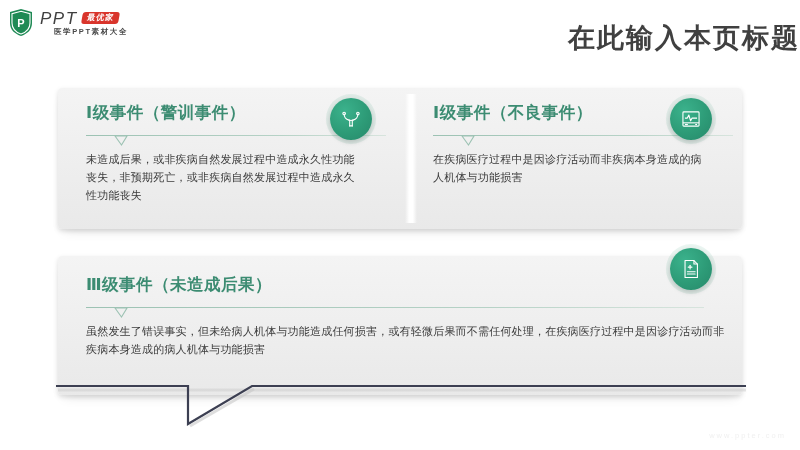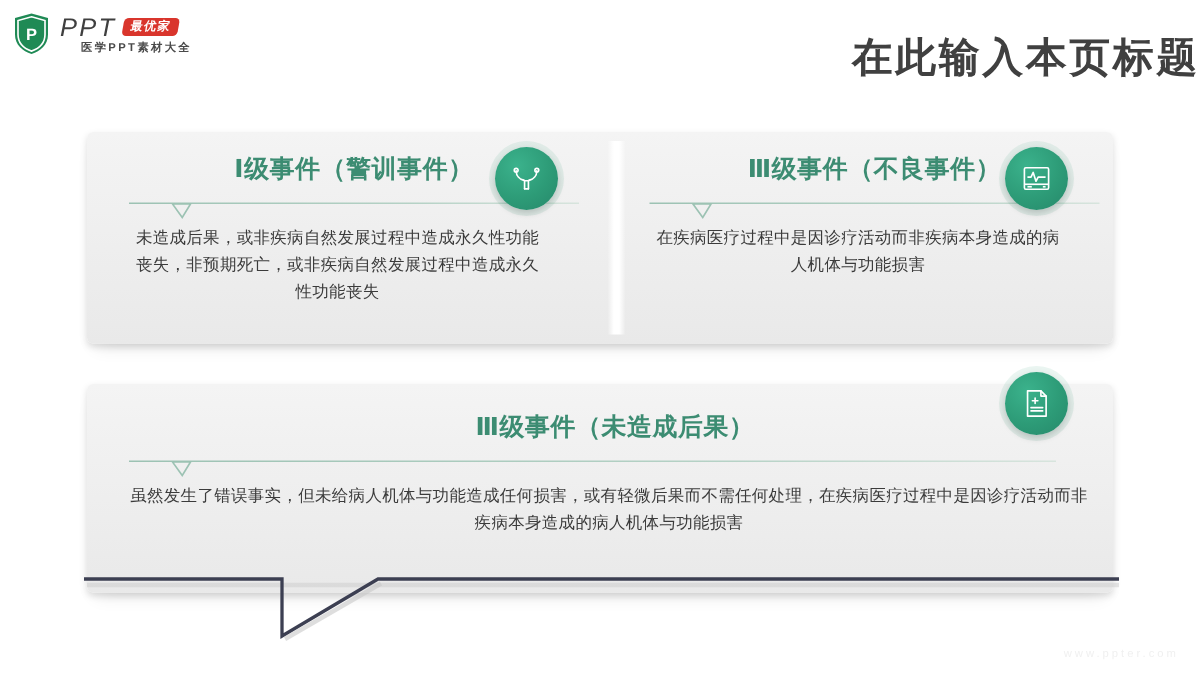--- a/index.html
+++ b/index.html
@@ -48,21 +48,21 @@
   #panel-top    { left:58px;  top:88px;  width:684px; height:141px; }
   #panel-bottom { left:58px;  top:256px; width:684px; height:139px; }
 
   
   .split {
     position:absolute; top:6px; bottom:6px; left:347px; width:12px;
     background:linear-gradient(90deg,rgba(255,255,255,0) 0%,#ffffff 35%,#ffffff 65%,rgba(255,255,255,0) 100%);
   }
 
   
-  .card { position:absolute;text-align:center; }
+  .card { position:absolute; }
   #card1 { left:28px;  top:14px;  width:300px; }
   #card2 { left:375px; top:14px;  width:300px; }
   #card3 { left:28px;  top:18px;  width:648px; }
 
   .card-head {
     font-size:16.5px; font-weight:bold; color:#3c8c72;
     letter-spacing:0.5px; white-space:nowrap;
   }
   .divider { position:relative; height:14px; margin-top:7px; }
   .divider .line {
@@ -134,21 +134,21 @@
         <div class="notch">
           <svg width="26" height="12" viewBox="0 0 26 12">
             <path d="M1 1 L13 1 L7.5 10 Z" fill="none" stroke="#9cc2b3" stroke-width="1.1"></path>
           </svg>
         </div>
       </div>
       <div class="card-body">未造成后果，或非疾病自然发展过程中造成永久性功能丧失，非预期死亡，或非疾病自然发展过程中造成永久性功能丧失</div>
     </div>
 
     <div class="card" id="card2">
-      <div class="card-head">Ⅲ级事件（不良事件）</div>
+      <div class="card-head">Ⅰ级事件（不良事件）</div>
       <div class="divider">
         <div class="line"></div>
         <div class="notch">
           <svg width="26" height="12" viewBox="0 0 26 12">
             <path d="M1 1 L13 1 L7.5 10 Z" fill="none" stroke="#9cc2b3" stroke-width="1.1"></path>
           </svg>
         </div>
       </div>
       <div class="card-body">在疾病医疗过程中是因诊疗活动而非疾病本身造成的病人机体与功能损害</div>
     </div>

